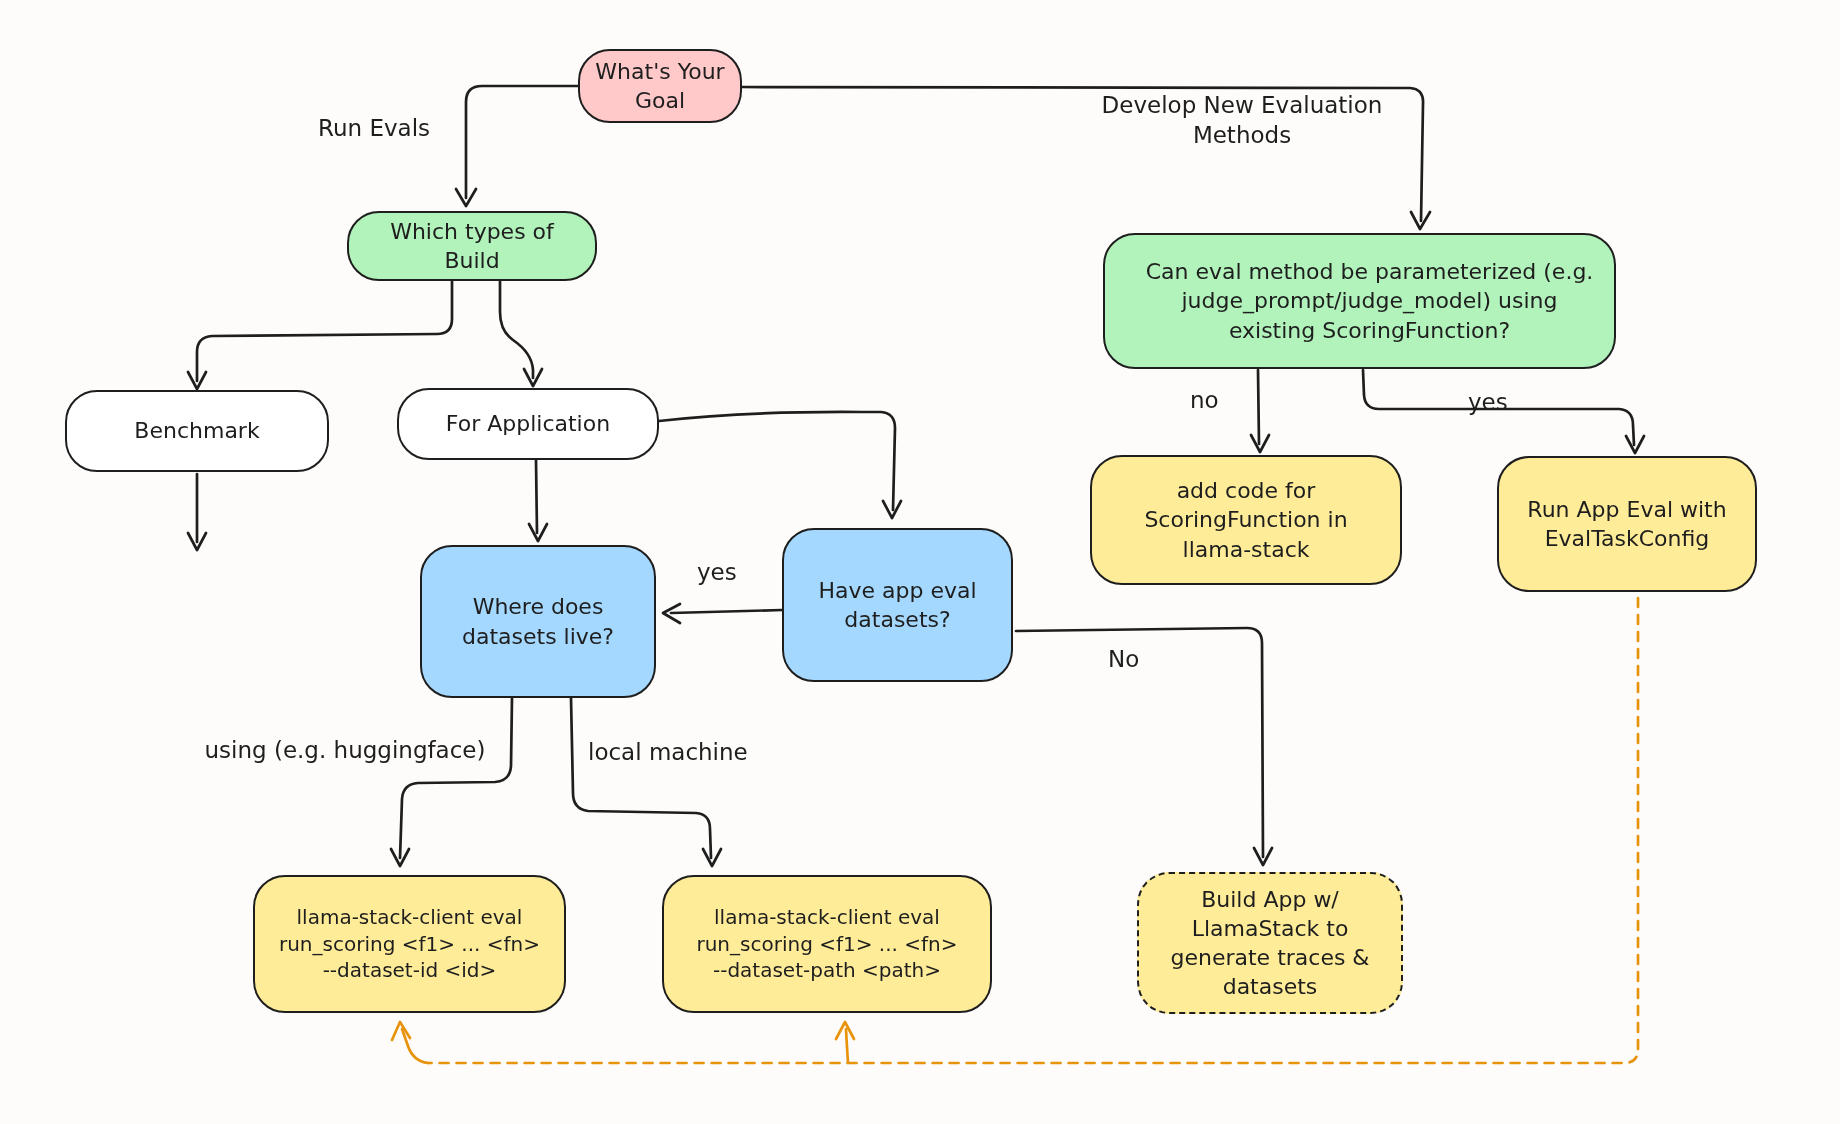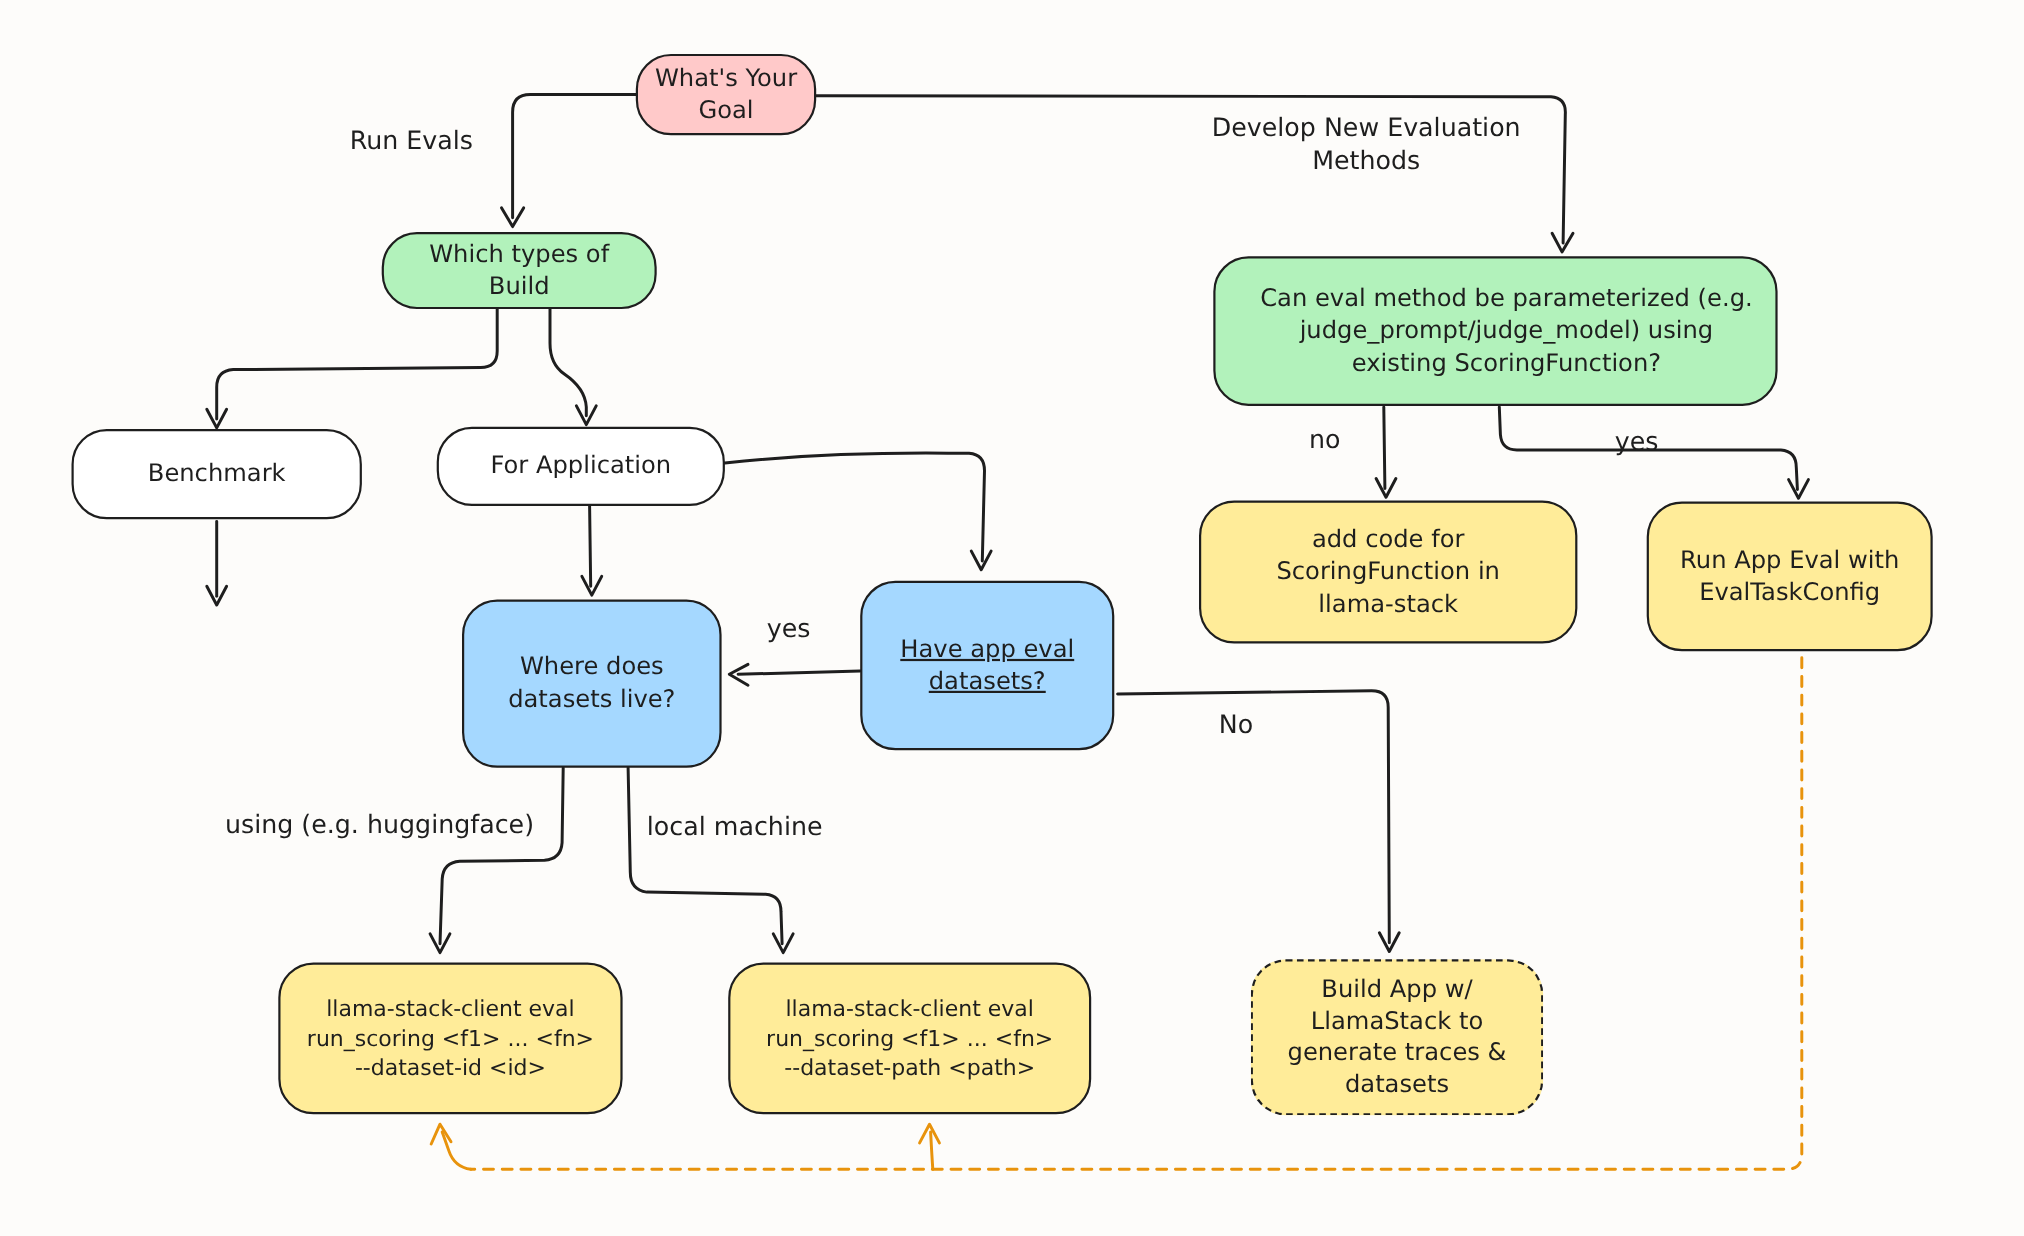--- a/index.html
+++ b/index.html
@@ -131,40 +131,40 @@
 Goal</div>
   <div class="node fill-green" style="left:347px; top:211px; width:250px; height:70px;">Which types of
 Build</div>
   <div class="node fill-green" style="left:1103px;top:233px; width:513px; height:136px;padding-left:28px;">Can eval method be parameterized (e.g.
 judge_prompt/judge_model) using
 existing ScoringFunction?</div>
   <div class="node fill-white" style="left:65px;  top:390px; width:264px; height:82px;">Benchmark</div>
   <div class="node fill-white" style="left:397px; top:388px; width:262px; height:72px;">For Application</div>
   <div class="node fill-blue" style="left:420px; top:545px; width:236px; height:153px;">Where does
 datasets live?</div>
-  <div class="node fill-blue" style="left:782px; top:528px; width:231px; height:154px;text-decoration:underline;">Have app eval
+  <div class="node fill-blue" style="left:782px; top:528px; width:231px; height:154px;">Have app eval
 datasets?</div>
-  <div class="node fill-yellow" style="left:1090px;top:455px; width:344px; height:130px;">add code for
+  <div class="node fill-yellow" style="left:1090px;top:455px; width:312px; height:130px;">add code for
 ScoringFunction in
 llama-stack</div>
   <div class="node fill-yellow" style="left:1497px;top:456px; width:260px; height:136px;">Run App Eval with
 EvalTaskConfig</div>
   <div class="node fill-yellow cmd" style="left:253px; top:875px; width:313px; height:138px;">llama-stack-client eval
 run_scoring &lt;f1&gt; ... &lt;fn&gt;
 --dataset-id &lt;id&gt;</div>
   <div class="node fill-yellow cmd" style="left:662px; top:875px; width:330px; height:138px;">llama-stack-client eval
 run_scoring &lt;f1&gt; ... &lt;fn&gt;
 --dataset-path &lt;path&gt;</div>
   <div class="node fill-yellow dashed" style="left:1137px;top:872px; width:266px; height:142px;">Build App w/
 LlamaStack to
 generate traces &amp;
 datasets</div>
 
   <div class="elabel" style="left:318px;  top:114px;">Run Evals</div>
-  <div class="elabel" style="left:1092px; top:103px; width:300px;">Develop New Evaluation
+  <div class="elabel" style="left:1092px; top:91px; width:300px;">Develop New Evaluation
 Methods</div>
   <div class="elabel" style="left:1190px; top:386px;">no</div>
   <div class="elabel" style="left:1468px; top:388px;">yes</div>
   <div class="elabel" style="left:697px;  top:558px;">yes</div>
   <div class="elabel" style="left:1108px; top:645px;">No</div>
   <div class="elabel" style="left:185px;  top:736px; width:320px;">using (e.g. huggingface)</div>
   <div class="elabel" style="left:588px;  top:738px;">local machine</div>
 
 </div>
 

